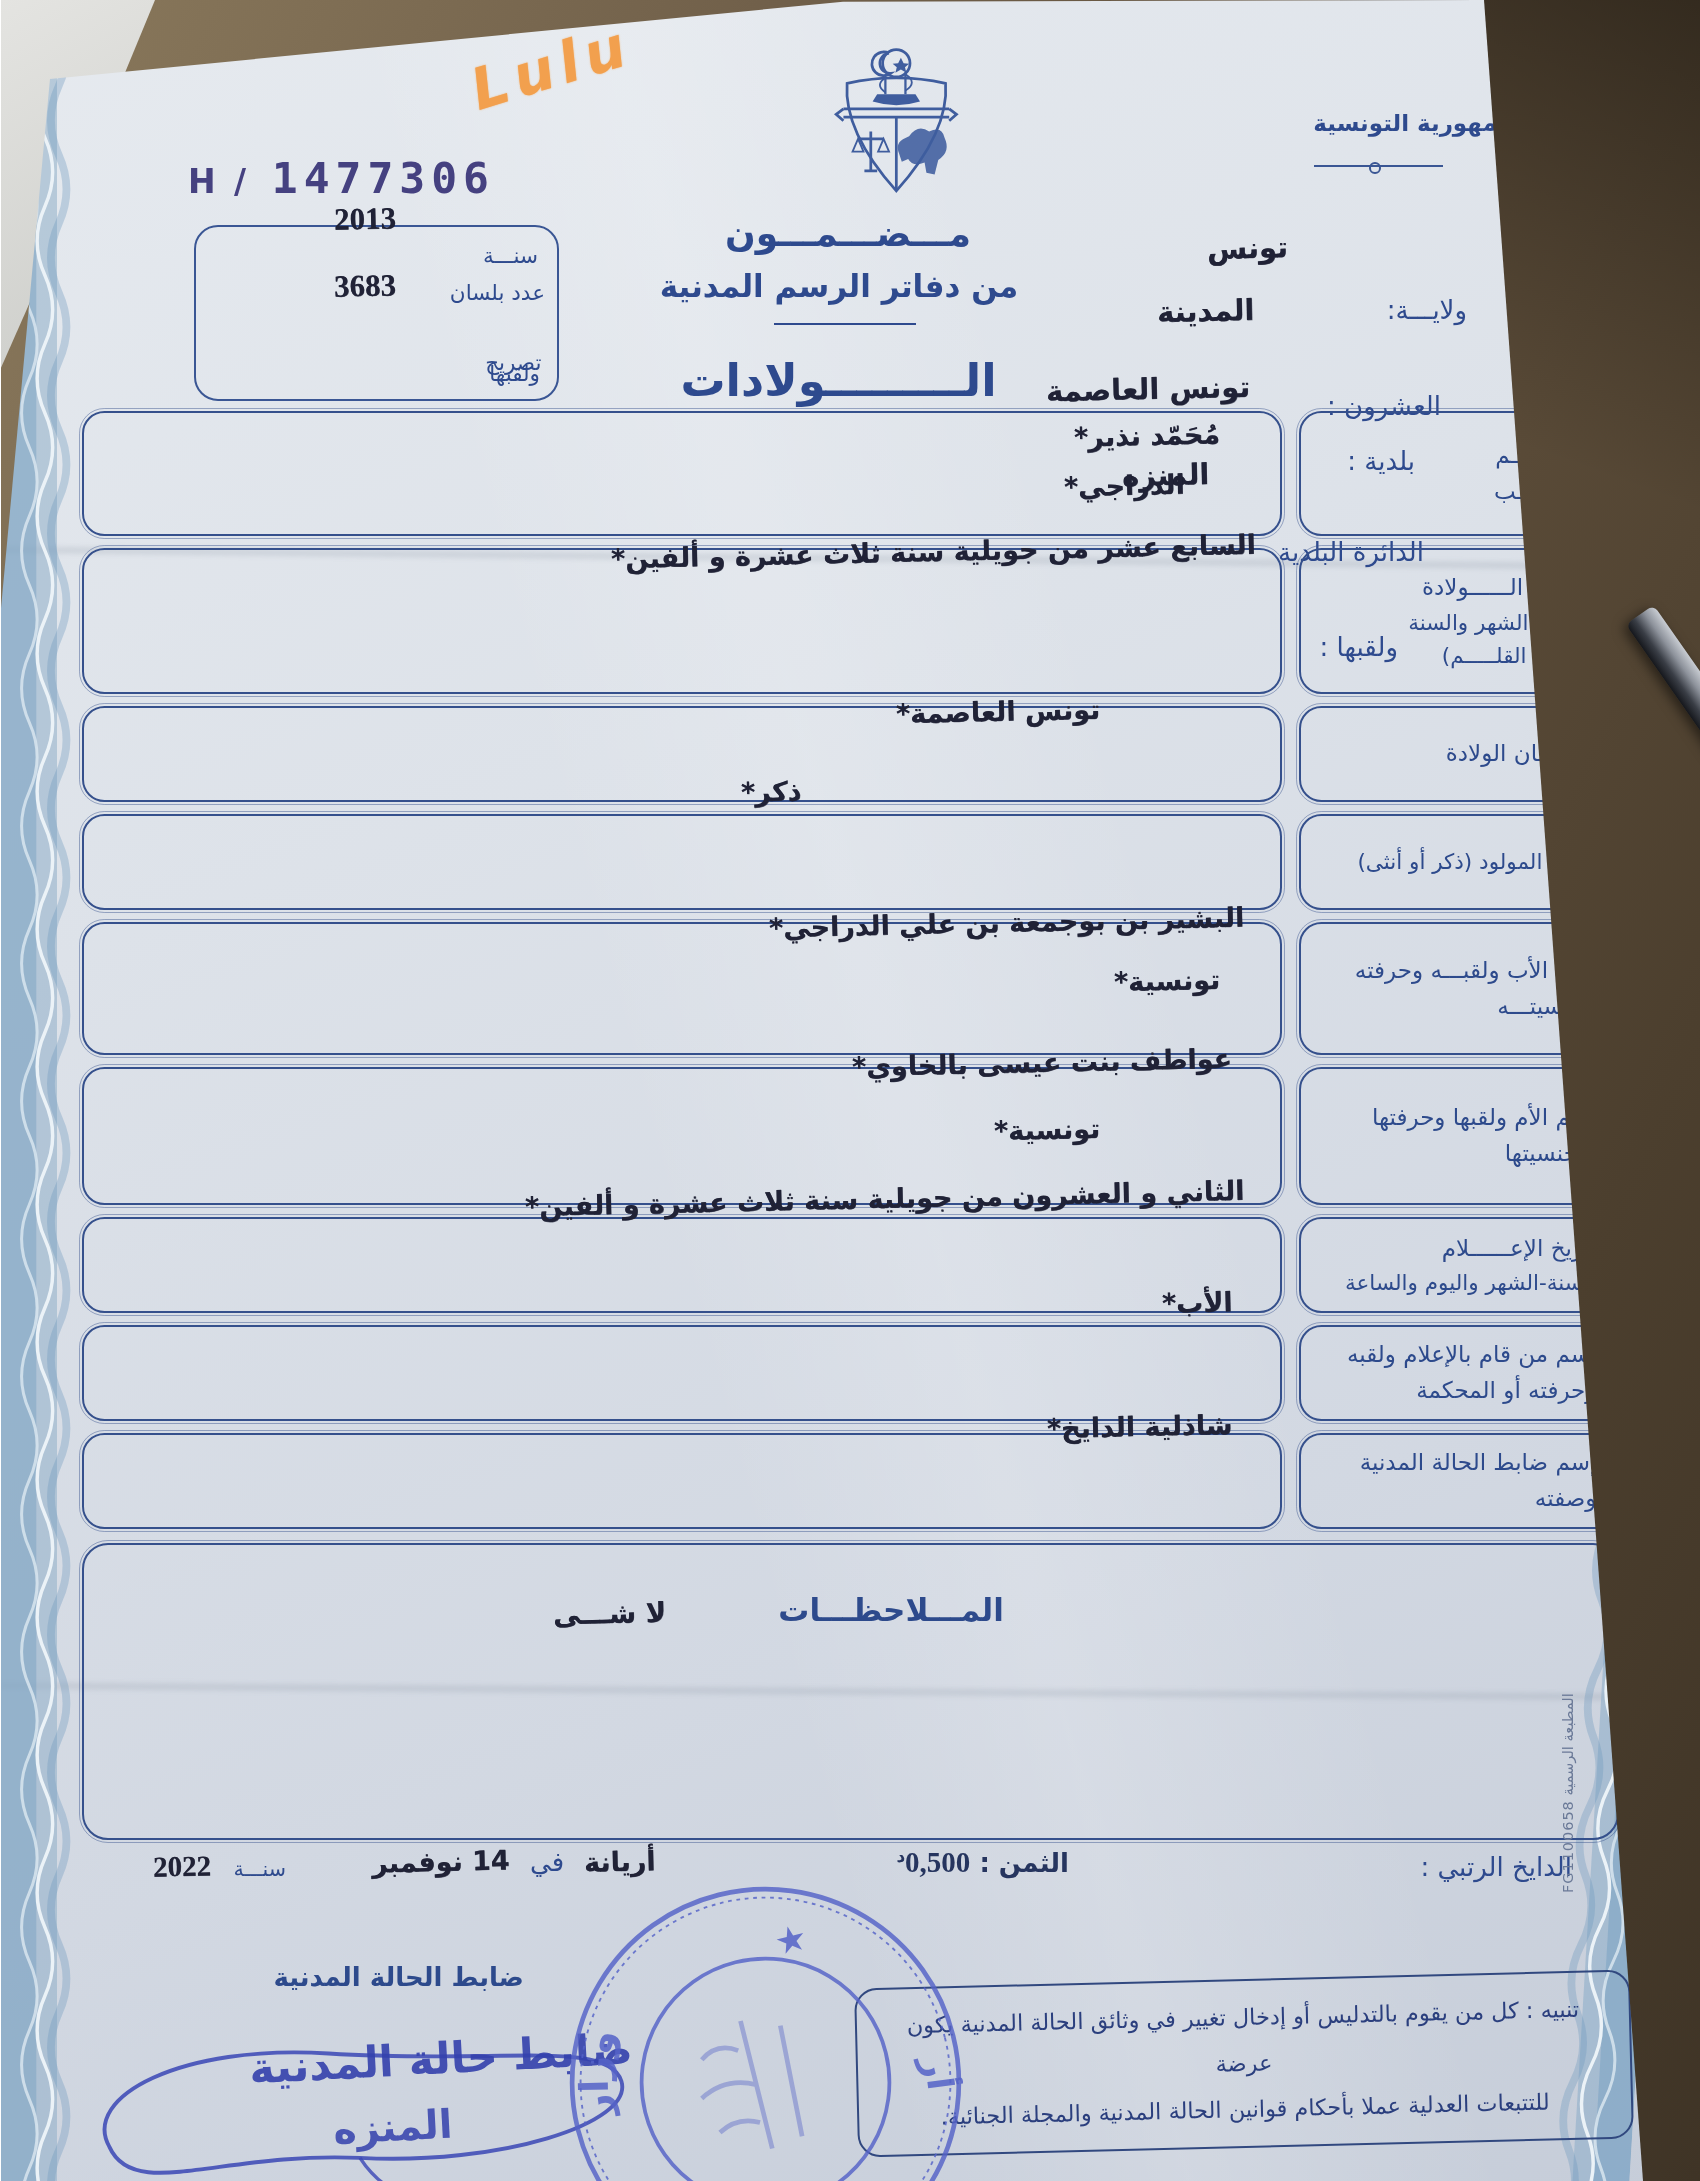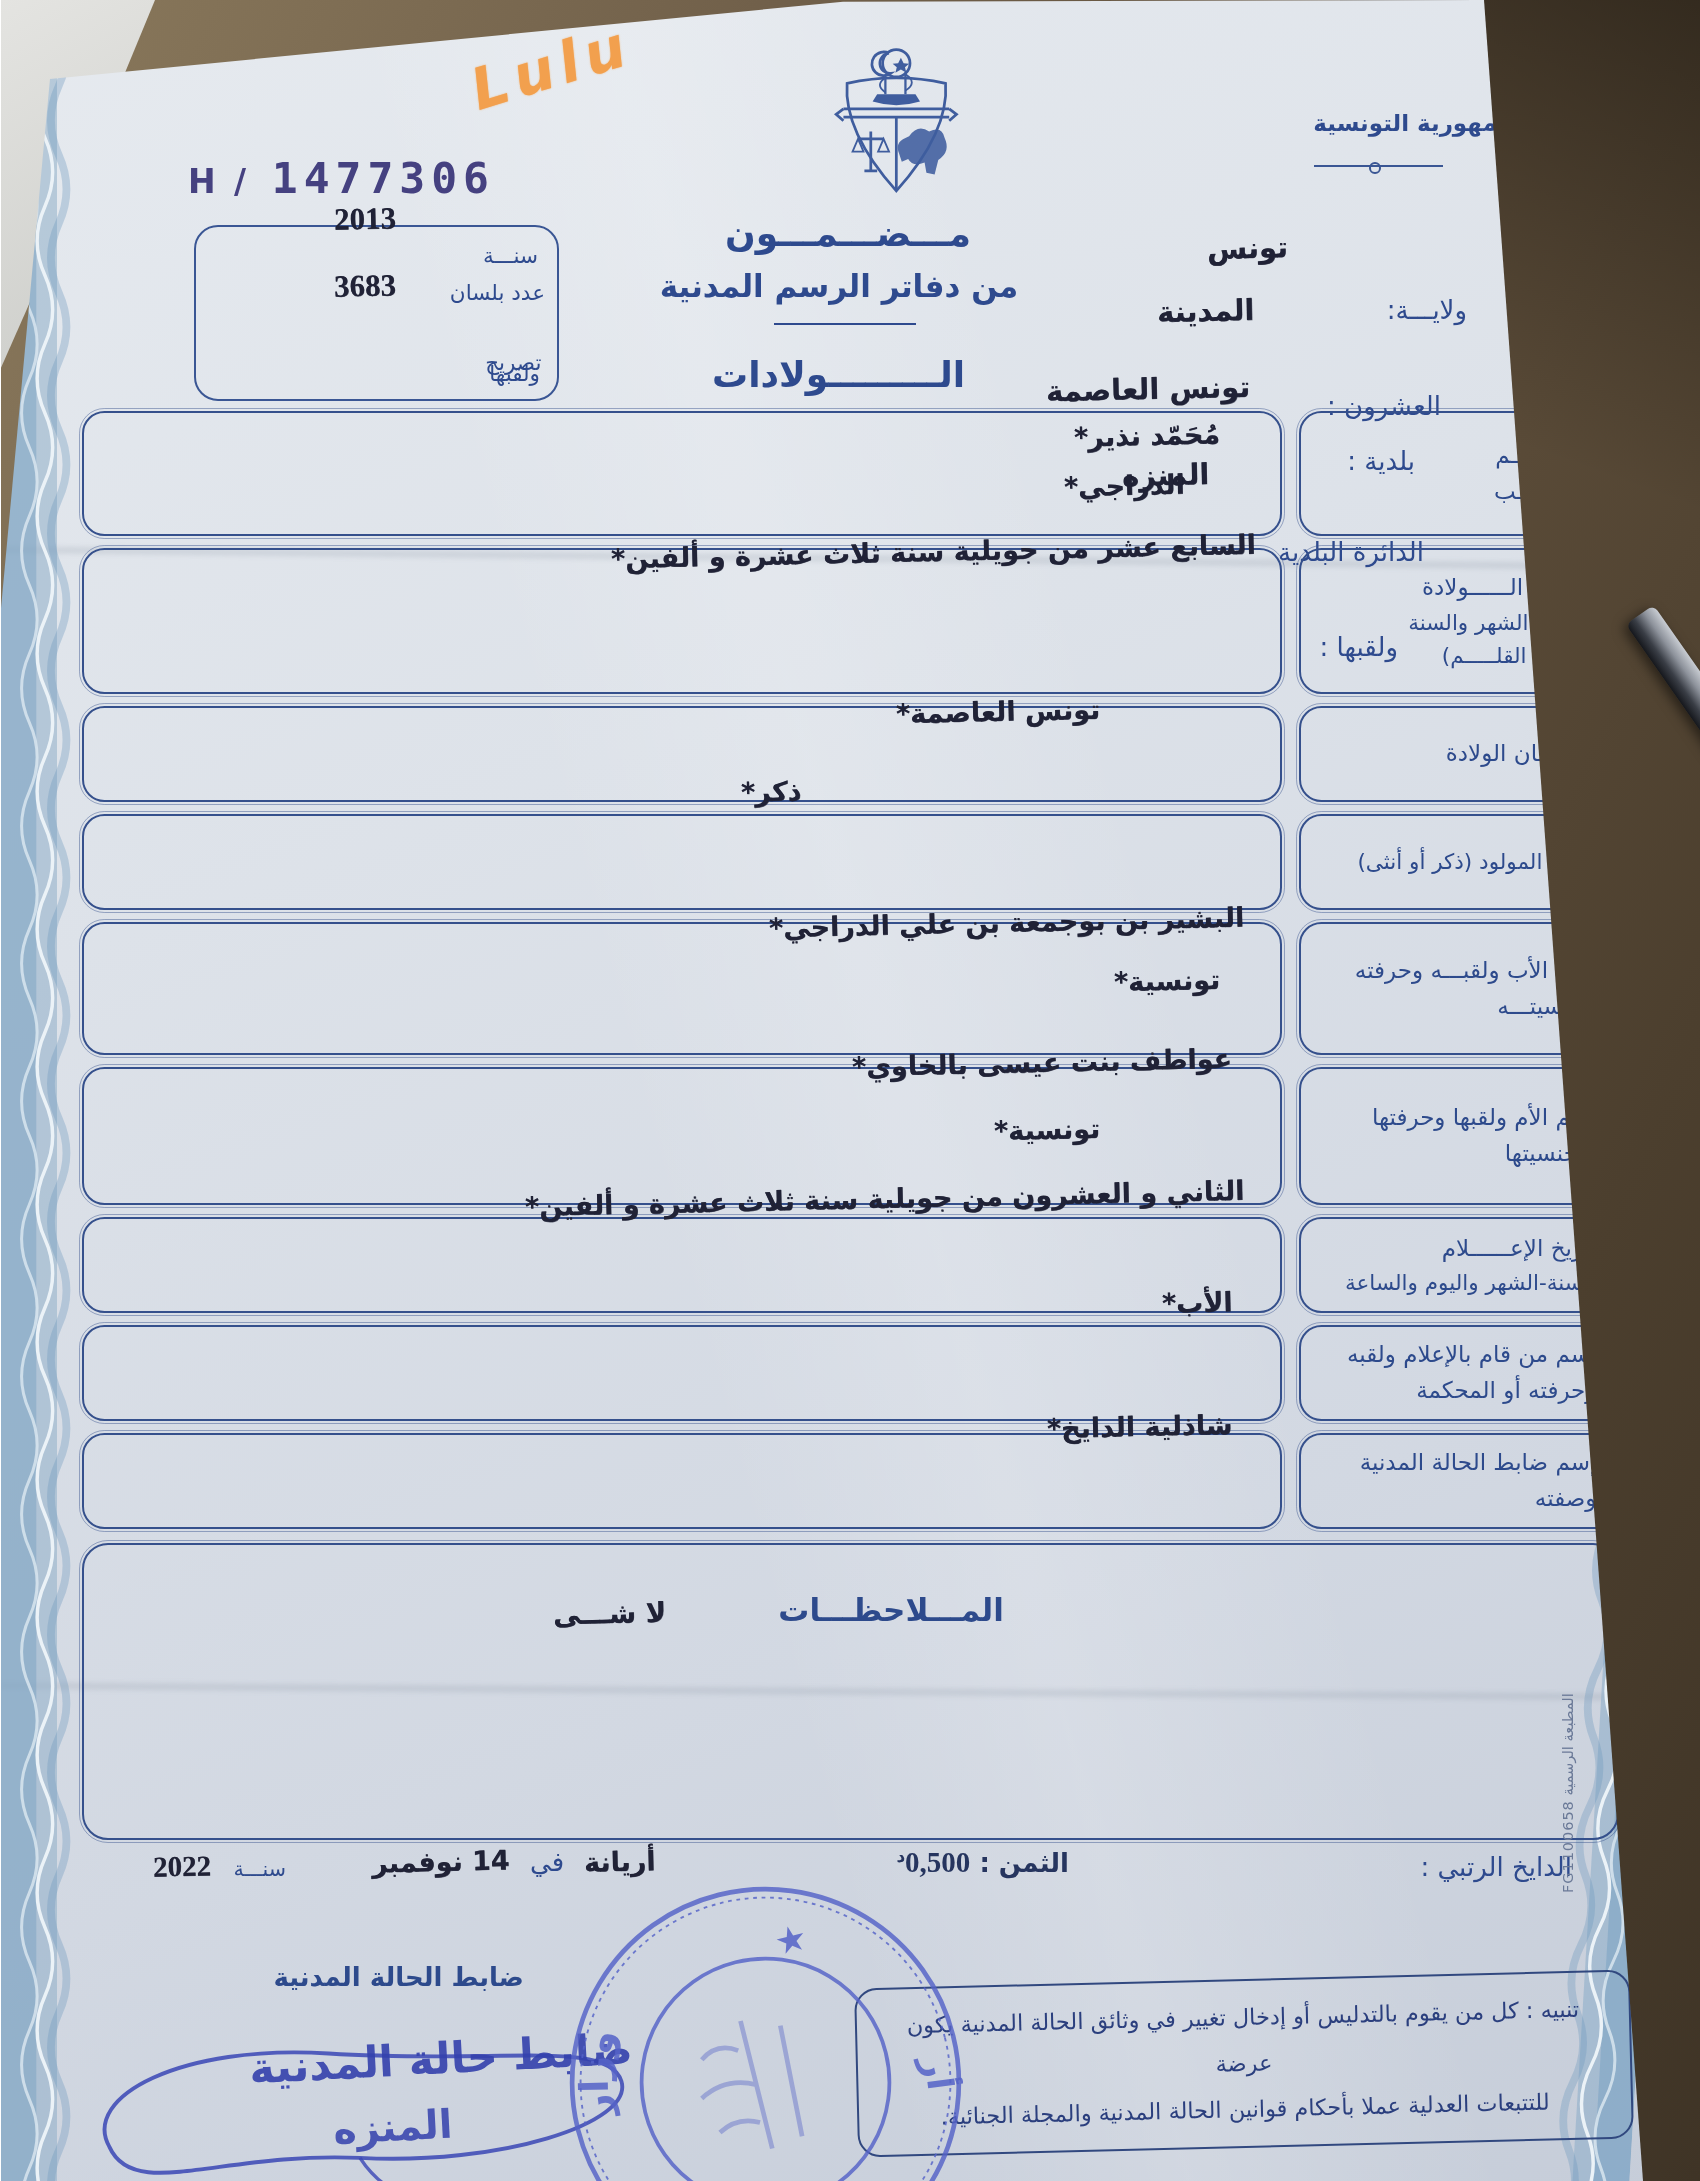--- a/index.html
+++ b/index.html
@@ -41,21 +41,21 @@
     border:2.2px solid #3a5694;border-radius:50%;}
   .admin-label{font-size:26px;color:#2e4a8e;margin-top:40px;}
   .admin-value{font-size:29px;}
   .serial-row{direction:ltr;display:flex;align-items:baseline;gap:22.4px;color:#454180;}
   .serial-prefix{font-size:33px;font-weight:700;letter-spacing:3.4px;}
   .serial-num{font-family:"DejaVu Sans Mono",monospace;font-size:43px;font-weight:700;letter-spacing:6px;}
   .registry-box{width:361px;height:172px;border:2.2px solid #3a5694;border-radius:24px;}
   .registry-box .lab{position:absolute;font-size:21.5px;color:#2e4a8e;}
   .title1{font-size:36px;font-weight:700;text-align:center;}
   .title2{font-size:31px;font-weight:700;text-align:center;}
-  .title3{font-size:36px;font-weight:700;text-align:center;letter-spacing:1.7px;}
+  .title3{font-size:45px;font-weight:700;text-align:center;letter-spacing:1.7px;}
   .title-underline{height:2.2px;background:#2e4a8e;}
   .orange-note{font-size:57px;font-weight:700;color:#f2a04e;transform:rotate(-17deg);
     letter-spacing:6.9px;font-style:italic;text-shadow:0 0 1.7px rgba(242,160,78,.8);}
   
   .form-area{position:absolute;right:82px;left:82px;top:411px;}
   .frow{display:flex;gap:17px;margin-bottom:12px;}
   .lbox,.vbox{border:2.2px solid #35508c;border-radius:22.4px;
     outline:1.3px solid rgba(53,80,140,.45);outline-offset:2.6px;}
   .lbox{width:320px;display:flex;flex-direction:column;justify-content:center;
     padding:5.2px 20.6px 5.2px 10.3px;box-sizing:border-box;font-size:23px;color:#2d4a8c;line-height:1.55;}

